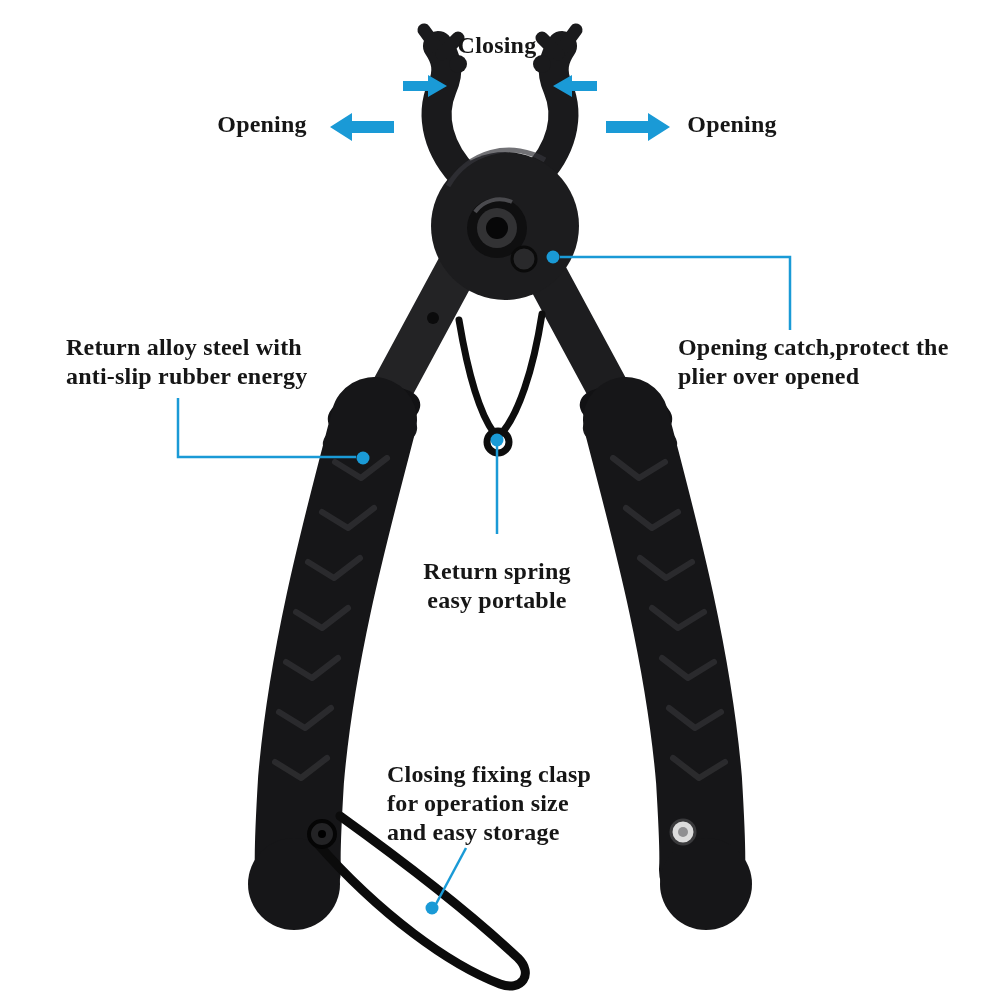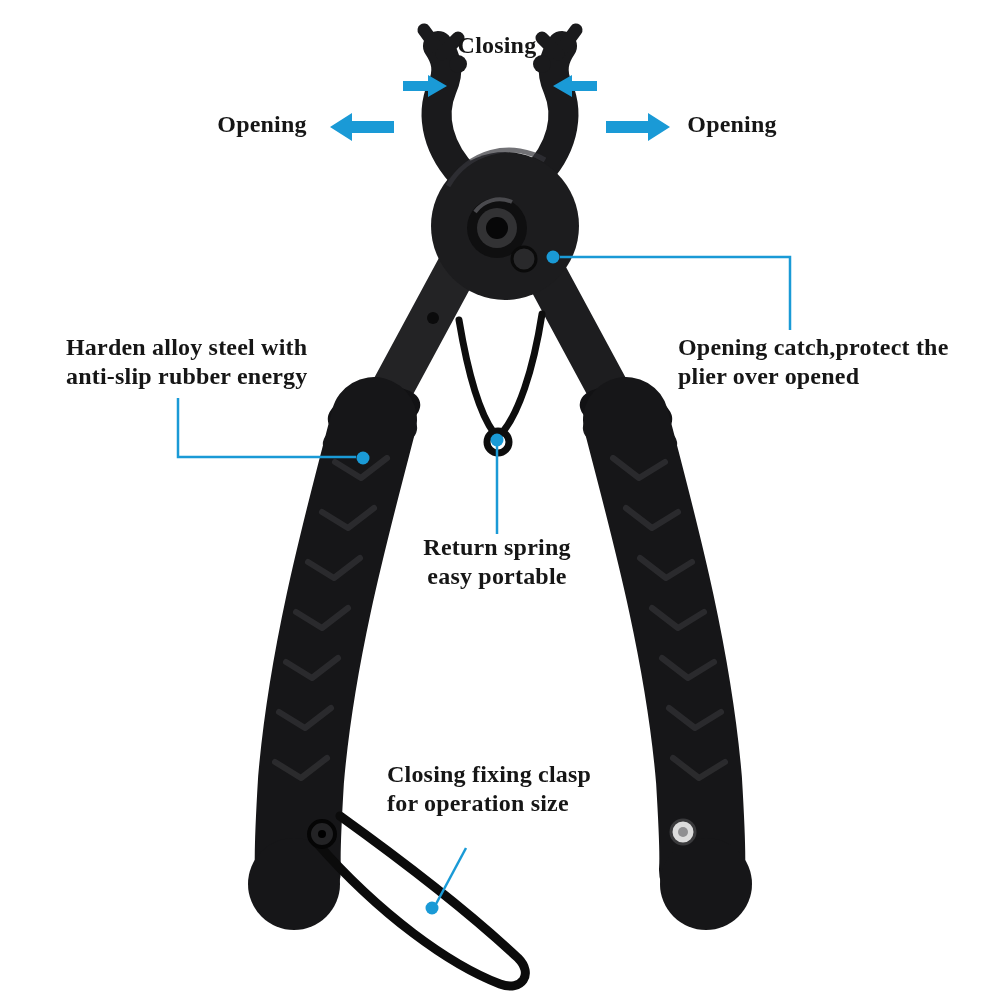--- a/index.html
+++ b/index.html
@@ -121,32 +121,33 @@
 
   <div class="ann center" style="left:192px;top:110px;width:140px">
     <div>Opening</div>
   </div>
 
   <div class="ann center" style="left:662px;top:110px;width:140px">
     <div>Opening</div>
   </div>
 
   <div class="ann" style="left:66px;top:333px">
-    <div>Harden alloy steel with</div>
+    <div>Return alloy steel with</div>
     <div>anti-slip rubber energy</div>
   </div>
 
   <div class="ann" style="left:678px;top:333px">
     <div>Opening catch,protect the</div>
     <div>plier over opened</div>
   </div>
 
-  <div class="ann center" style="left:371px;top:533px;width:252px">
+  <div class="ann center" style="left:371px;top:557px;width:252px">
     <div>Return spring</div>
     <div>easy portable</div>
   </div>
 
   <div class="ann" style="left:387px;top:760px">
     <div>Closing fixing clasp</div>
     <div>for operation size</div>
+    <div>and easy storage</div>
   </div>
 
 </div>
 
 </body></html>

